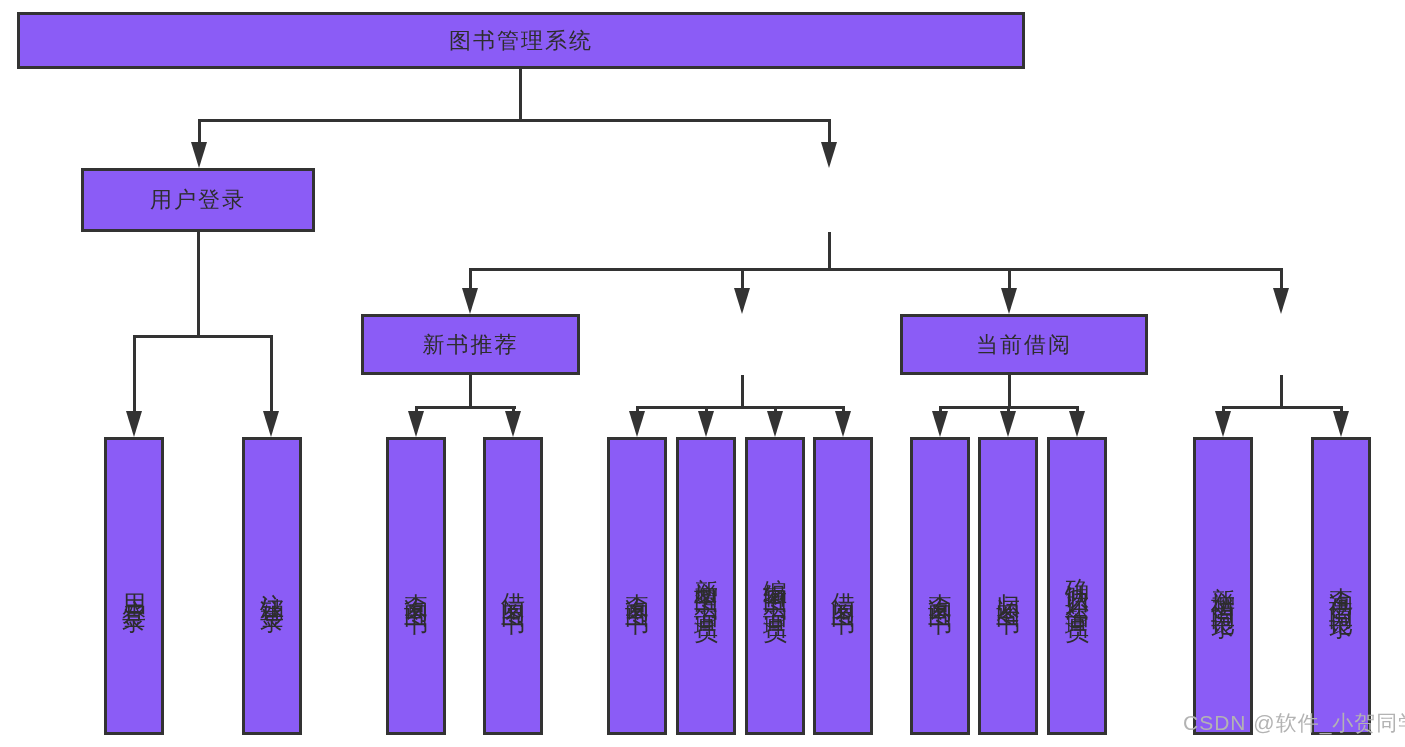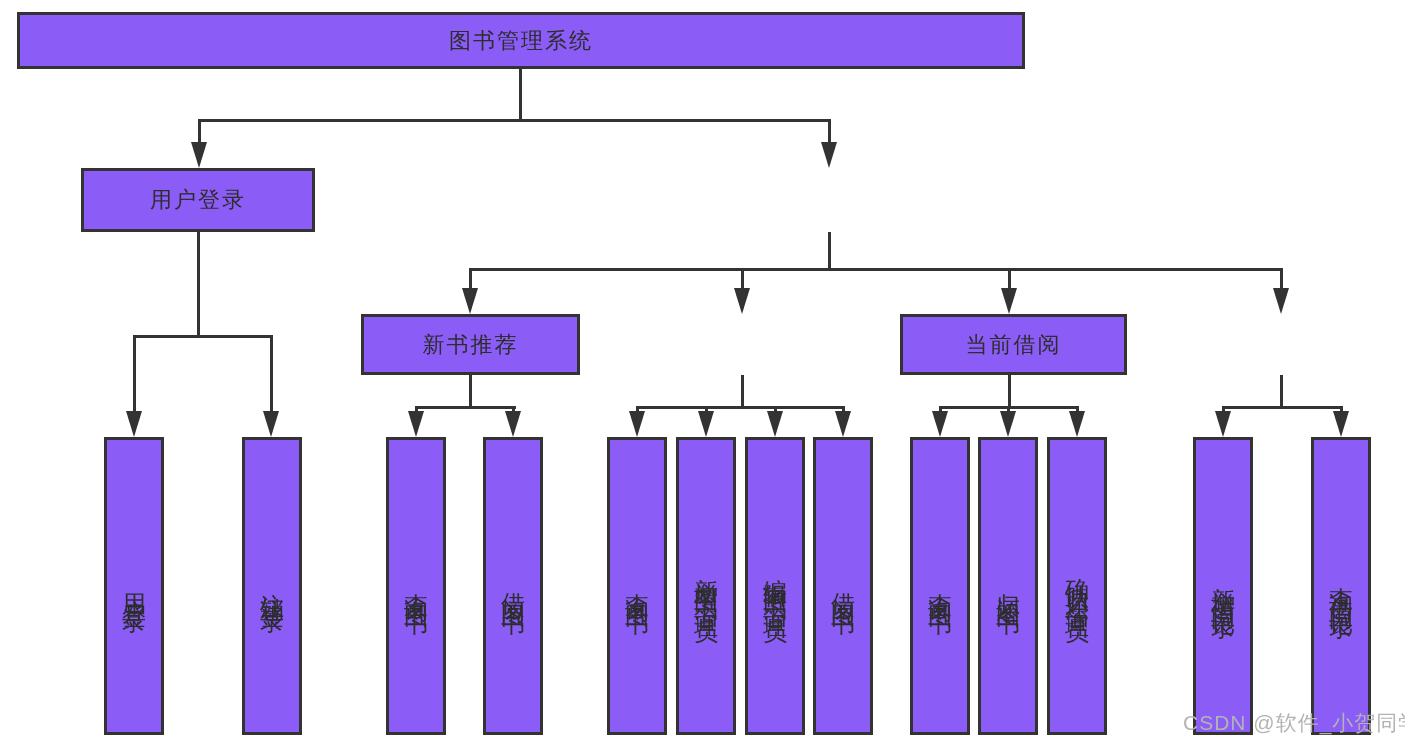--- a/index.html
+++ b/index.html
@@ -85,21 +85,21 @@
   <div class="vline" style="left:469px;top:268px;height:24px"></div>
   <div class="arrow" style="left:462px;top:288px"></div>
   <div class="vline" style="left:741px;top:268px;height:24px"></div>
   <div class="arrow" style="left:734px;top:288px"></div>
   <div class="vline" style="left:1008px;top:268px;height:24px"></div>
   <div class="arrow" style="left:1001px;top:288px"></div>
   <div class="vline" style="left:1280px;top:268px;height:24px"></div>
   <div class="arrow" style="left:1273px;top:288px"></div>
 
   <div class="box hbox" style="left:361px;top:314px;width:219px;height:61px">新书推荐</div>
-  <div class="box hbox" style="left:900px;top:314px;width:227px;height:61px">当前借阅</div>
+  <div class="box hbox" style="left:900px;top:314px;width:248px;height:61px">当前借阅</div>
 
   <div class="vline" style="left:469px;top:375px;height:34px"></div>
   <div class="hline" style="left:415px;top:406px;width:101px"></div>
   <div class="vline" style="left:415px;top:406px;height:12px"></div>
   <div class="arrow" style="left:408px;top:411px"></div>
   <div class="vline" style="left:512px;top:406px;height:12px"></div>
   <div class="arrow" style="left:505px;top:411px"></div>
 
   <div class="box leaf" style="left:386px;top:437px;width:60px;height:298px">
     <span class="vtext">查询图书</span>

